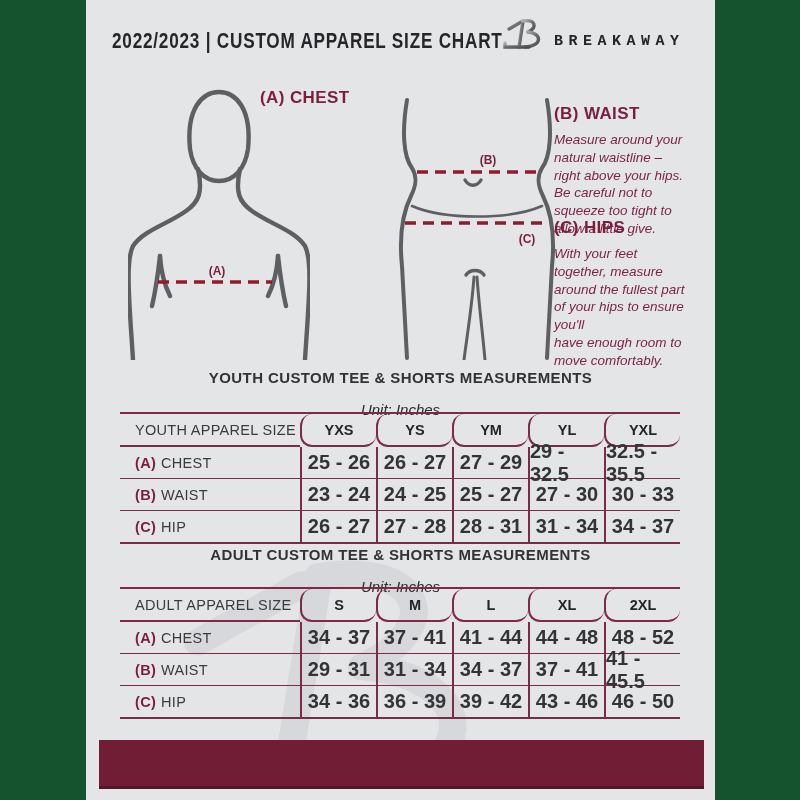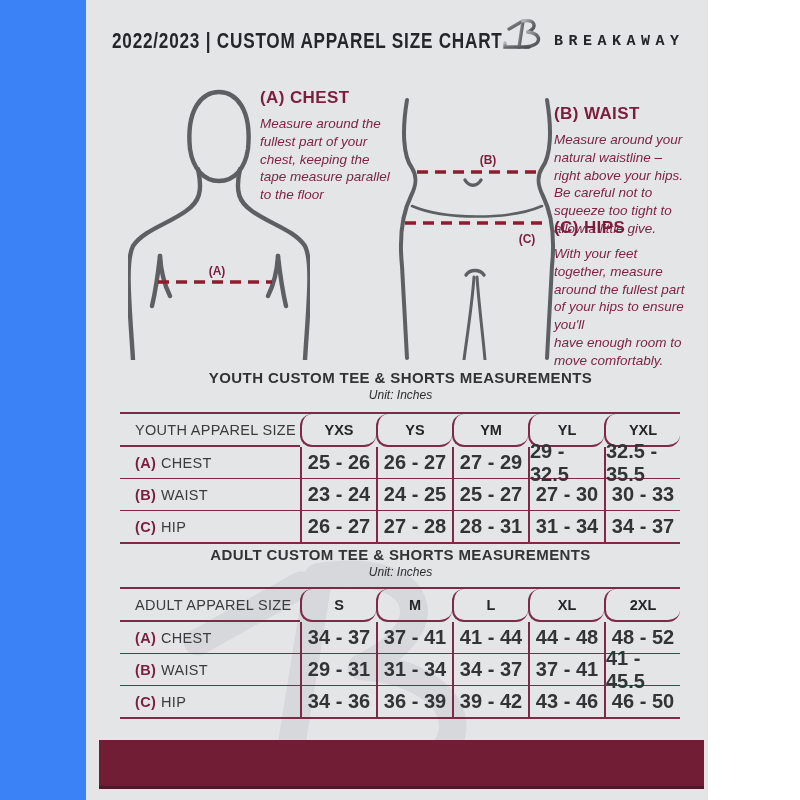--- a/index.html
+++ b/index.html
@@ -1,16 +1,16 @@
 <!DOCTYPE html>
 <html><head>
 <meta charset="utf-8">
 <style>
   html,body{margin:0;padding:0;}
-  .stage{position:relative;width:708px;height:800px;background:#3b82f6;overflow:hidden;
+  .stage{position:relative;width:800px;height:800px;background:#14532d;overflow:hidden;
          font-family:"Liberation Sans",sans-serif;}
   .page{position:absolute;left:86px;top:0;width:629px;height:800px;background:#e4e5e7;overflow:hidden;}
 
   
   .title{position:absolute;left:26px;top:28px;white-space:nowrap;}
   .title-inner{display:inline-block;transform:scaleX(0.78);transform-origin:left center;
                font-weight:bold;font-size:22px;letter-spacing:1px;color:#26262a;}
   .logo{position:absolute;left:417px;top:14px;width:44px;height:44px;}
   .brand{position:absolute;left:468px;top:33px;font-size:15px;font-weight:bold;
          letter-spacing:5.5px;color:#26262a;white-space:nowrap;font-family:Liberation Mono, monospace;}
@@ -25,21 +25,21 @@
 
   .fig{position:absolute;z-index:1;}
   .fig-upper{left:42px;top:84px;}
   .fig-lower{left:308px;top:96px;}
   .fig text{font-family:"Liberation Sans",sans-serif;font-weight:bold;font-size:12px;fill:#7a1e3b;}
 
   
   .sect{position:absolute;left:0;right:0;text-align:center;z-index:2;}
   .sect-youth{top:369px;} .sect-adult{top:546px;}
   .sect .t{font-size:15px;font-weight:bold;color:#323335;letter-spacing:.4px;}
-  .sect .u{font-size:12px;font-style:italic;color:#2b2c2e;margin-top:2px;}
+  .sect .u{font-size:15px;font-style:italic;color:#2b2c2e;margin-top:15px;}
 
   
   .tbl{position:absolute;left:34px;width:560px;display:grid;
        grid-template-columns:180px 76px 76px 76px 76px 76px;
        border-top:2px solid #7d2b45;border-bottom:2px solid #7d2b45;z-index:2;}
   .tbl-youth{top:412px;} .tbl-adult{top:587px;}
   .cell{height:31px;display:flex;align-items:center;justify-content:center;
         font-size:20px;color:#2b2c2e;border-bottom:1px solid #7d2b45;}
   .cell.v{border-left:2px solid #7d2b45;}
   .cell.head{border-bottom:2px solid #7d2b45;}
@@ -120,25 +120,20 @@
         <path d="M 83,181 C 85,210 89,240 91,264" stroke-width="3"></path>
       </g>
       <path d="M 23,76 H 148" stroke="#8f1c2e" stroke-width="3.6" stroke-dasharray="11 7" fill="none"></path>
       <path d="M 11,127 H 151" stroke="#8f1c2e" stroke-width="3.6" stroke-dasharray="11 7" fill="none"></path>
       <text x="94" y="68" text-anchor="middle">(B)</text>
       <text x="133" y="147" text-anchor="middle">(C)</text>
     </svg>
 
     <div class="instr instr-a">
       <h3>(A) CHEST</h3>
-      <p>Measure around the
-fullest part of your
-chest, keeping the
-tape measure parallel
-to the floor</p>
     </div>
     <div class="instr instr-b">
       <h3>(B) WAIST</h3>
       <p>Measure around your
 natural waistline –
 right above your hips.
 Be careful not to
 squeeze too tight to
 allow a little give.</p>
     </div>

